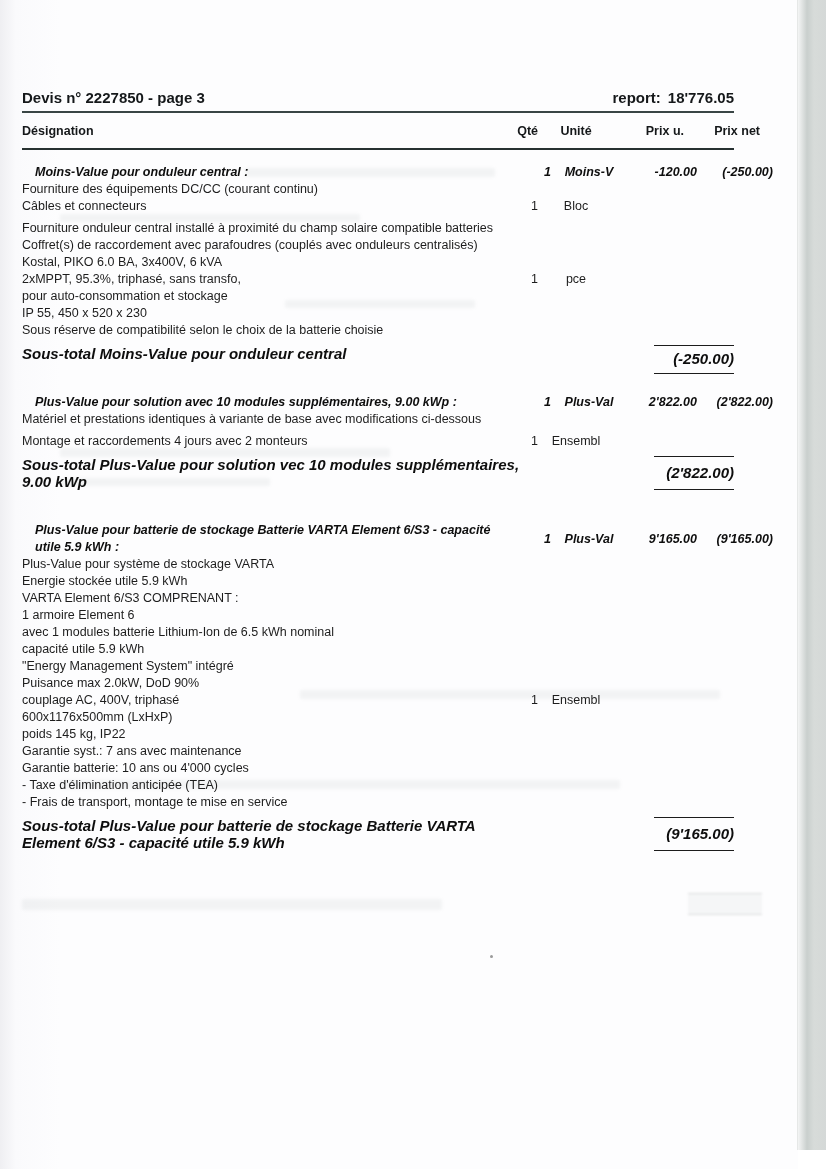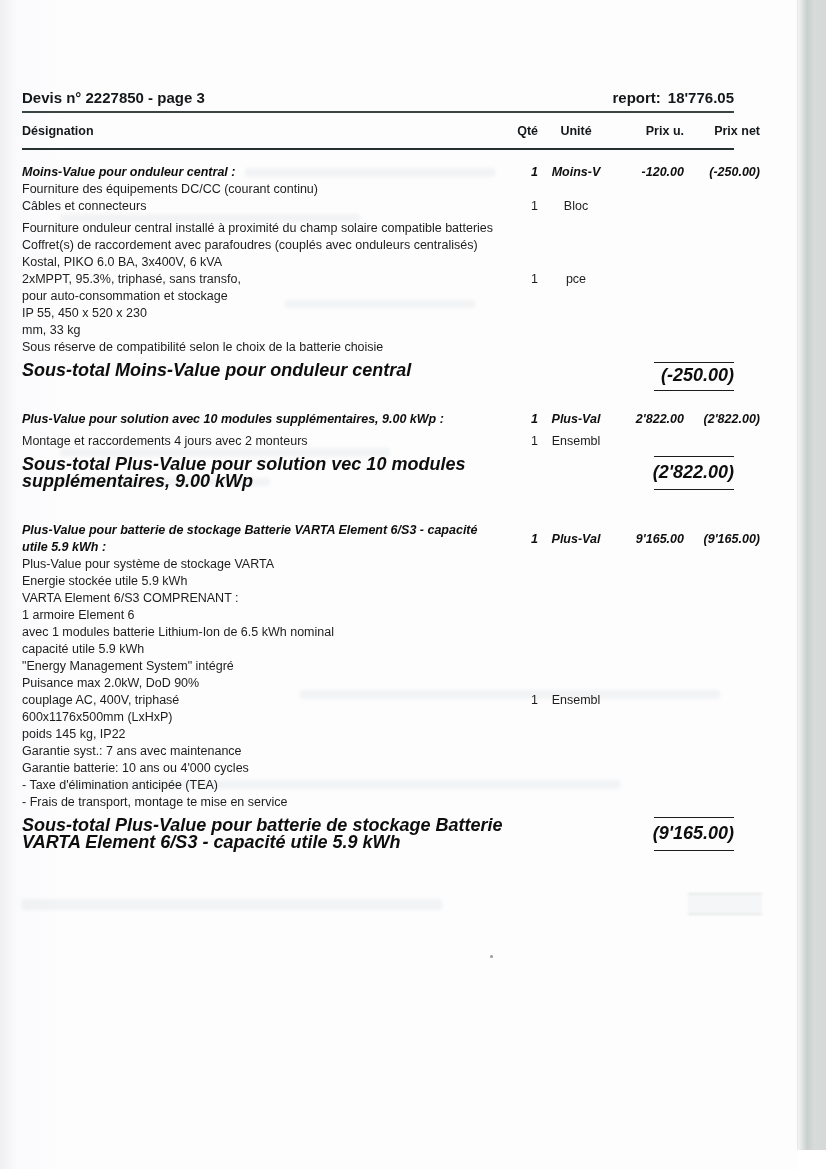--- a/index.html
+++ b/index.html
@@ -31,30 +31,30 @@
 
   
   .row{display:flex;align-items:flex-start;font-size:12.5px;line-height:17px;color:#1d1d1d;}
   .cell{flex:none;}
   .desc{width:490px;}
   .qty{width:26px;text-align:right;}
   .unit{width:76px;text-align:center;}
   .pu{width:70px;text-align:right;}
   .pn{width:76px;text-align:right;}
   .line-header{font-weight:bold;font-style:italic;color:#0e0e0e;align-items:center;}
-  .line-header .desc{padding-right:18px;box-sizing:border-box;}
+  .line-header .desc{padding-right:18px;box-sizing:border-box;margin-left:13px;}
   .gap{margin-top:5px;}
 
   .quote-section{margin-top:16px;}
   .quote-section:nth-child(1){margin-top:14px;}
   .quote-section:nth-child(2){margin-top:20px;}
   .quote-section:nth-child(3){margin-top:32px;}
 
   
-  .subtotal{display:flex;margin-top:6px;font-size:18px;line-height:17px;
+  .subtotal{display:flex;margin-top:6px;font-size:15px;line-height:17px;
     font-weight:bold;font-style:italic;color:#0e0e0e;gap:19px;}
   .sub-desc{width:505px;}
   .sub-amount{margin-left:auto;width:80px;
     border-top:1.7px solid #1c1c1c;border-bottom:1.7px solid #1c1c1c;
     padding:4px 0 6px 0;display:flex;align-items:center;justify-content:flex-end;}
 
   
   .ghost{position:absolute;background:rgba(104,118,112,0.07);filter:blur(1.5px);border-radius:2px;}
   .ghost-box{position:absolute;border-top:1.5px solid rgba(104,118,112,0.18);
     border-bottom:1.5px solid rgba(104,118,112,0.18);background:rgba(104,118,112,0.05);filter:blur(1px);}
@@ -157,27 +157,20 @@
     <div class="cell pn"></div>
   </div>
           <div class="row">
     <div class="cell desc">IP 55, 450 x 520 x 230</div>
     <div class="cell qty"></div>
     <div class="cell unit"></div>
     <div class="cell pu"></div>
     <div class="cell pn"></div>
   </div>
           <div class="row">
-    <div class="cell desc">mm, 33 kg</div>
-    <div class="cell qty"></div>
-    <div class="cell unit"></div>
-    <div class="cell pu"></div>
-    <div class="cell pn"></div>
-  </div>
-          <div class="row">
     <div class="cell desc">Sous réserve de compatibilité selon le choix de la batterie choisie</div>
     <div class="cell qty"></div>
     <div class="cell unit"></div>
     <div class="cell pu"></div>
     <div class="cell pn"></div>
   </div>
           <div class="subtotal">
     <div class="sub-desc">Sous-total Moins-Value pour onduleur central</div>
     <div class="sub-amount">
       <span>(-250.00)</span>
@@ -185,20 +178,27 @@
   </div>
         </div>
         <div class="quote-section">
           <div class="row line-header">
     <div class="cell desc">Plus-Value pour solution avec 10 modules supplémentaires, 9.00 kWp :</div>
     <div class="cell qty">1</div>
     <div class="cell unit">Plus-Val</div>
     <div class="cell pu">2'822.00</div>
     <div class="cell pn">(2'822.00)</div>
   </div>
+          <div class="row">
+    <div class="cell desc">Matériel et prestations identiques à variante de base avec modifications ci-dessous</div>
+    <div class="cell qty"></div>
+    <div class="cell unit"></div>
+    <div class="cell pu"></div>
+    <div class="cell pn"></div>
+  </div>
           <div class="row gap">
     <div class="cell desc">Montage et raccordements 4 jours avec 2 monteurs</div>
     <div class="cell qty">1</div>
     <div class="cell unit">Ensembl</div>
     <div class="cell pu"></div>
     <div class="cell pn"></div>
   </div>
           <div class="subtotal">
     <div class="sub-desc">Sous-total Plus-Value pour solution vec 10 modules supplémentaires, 9.00 kWp</div>
     <div class="sub-amount">

